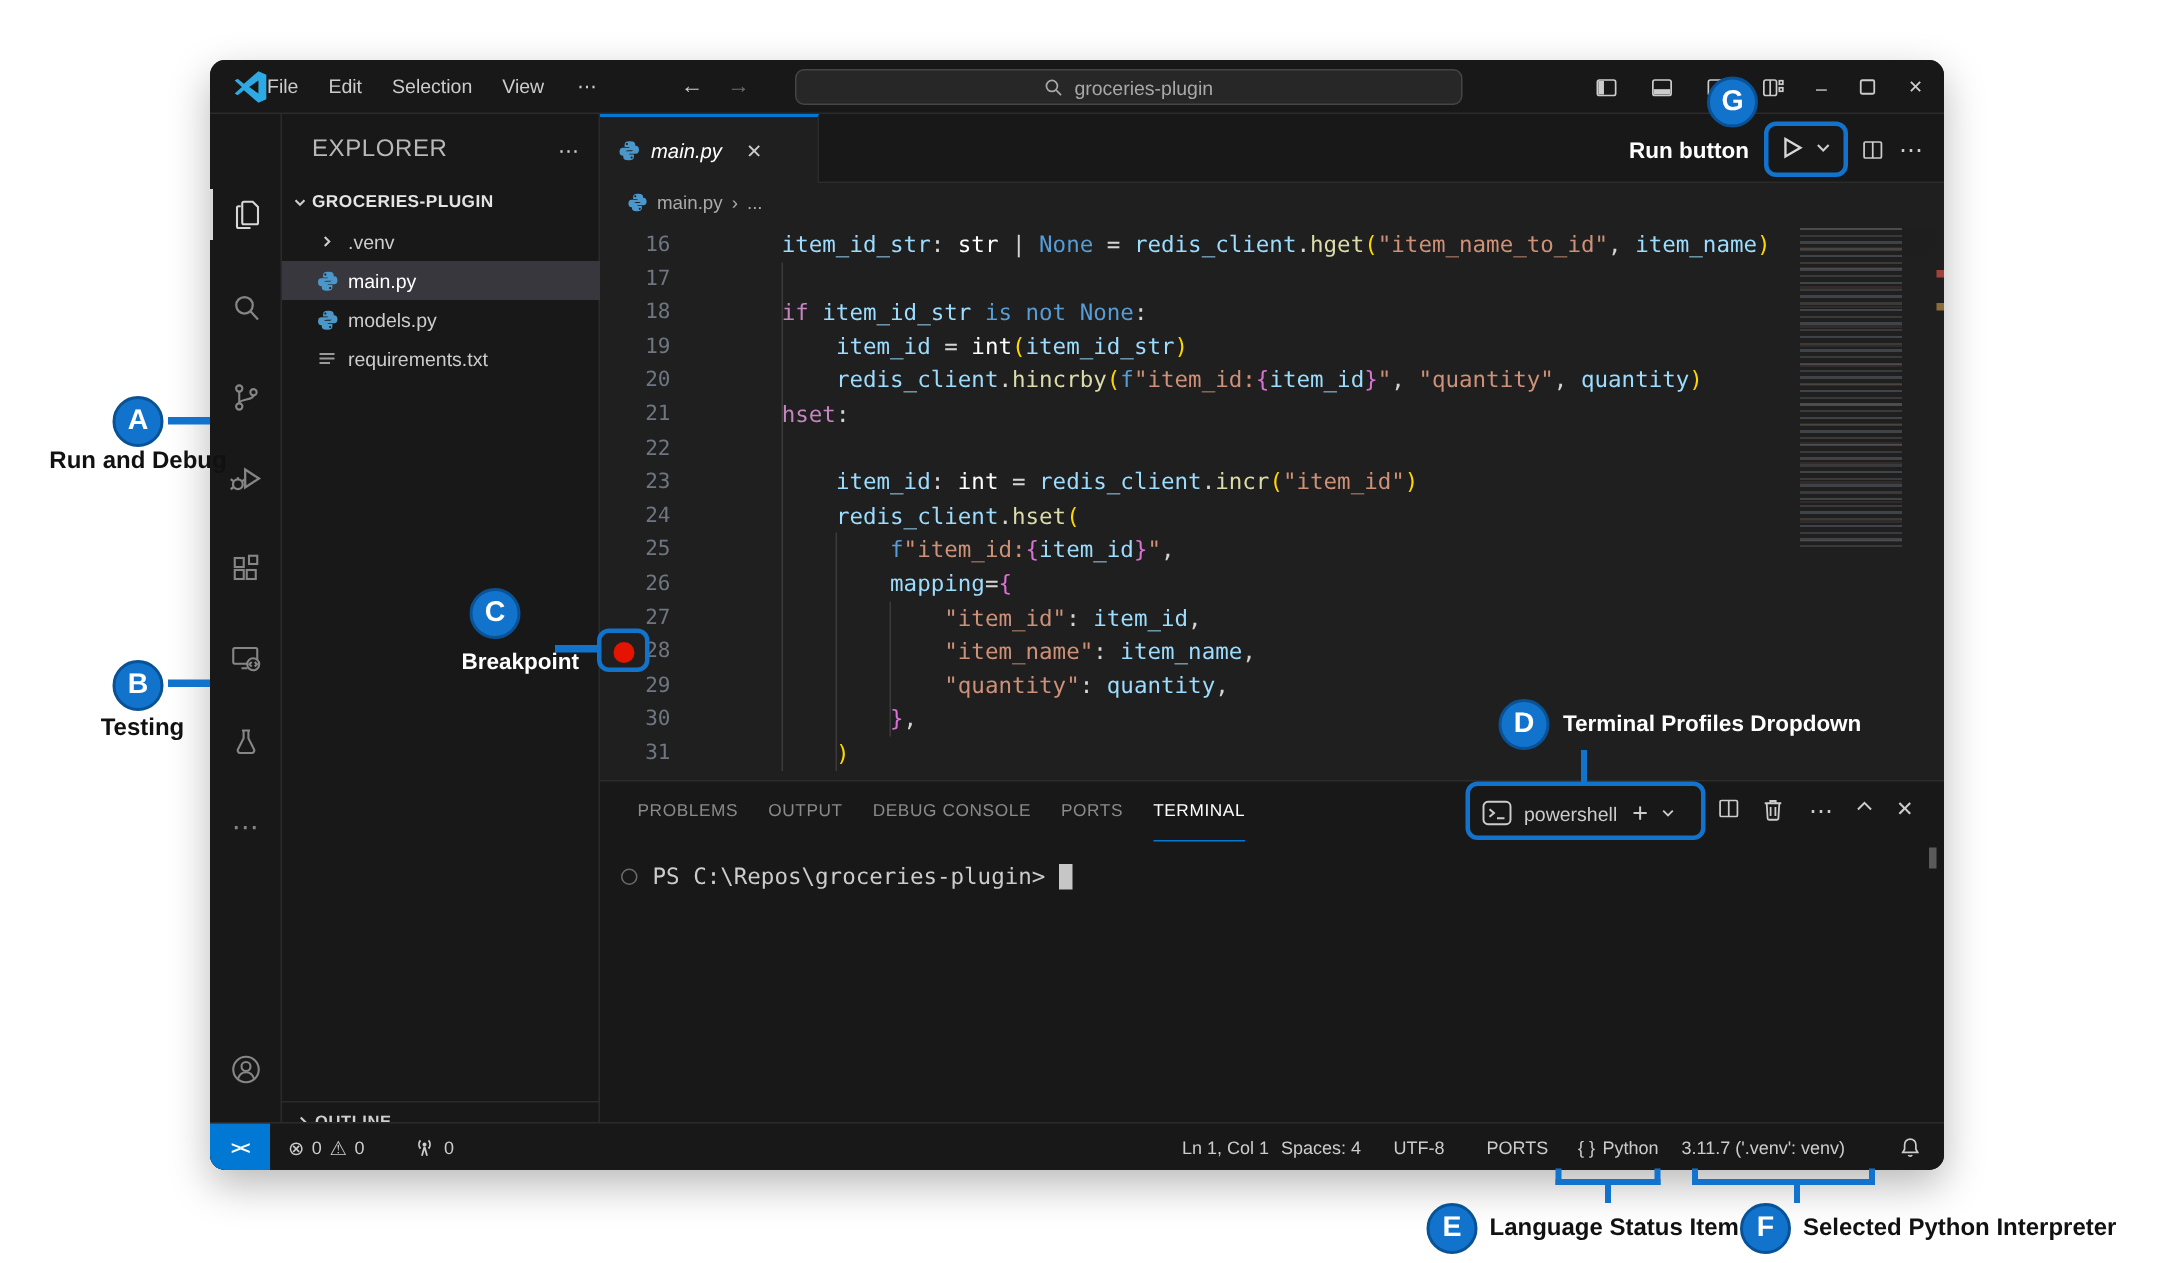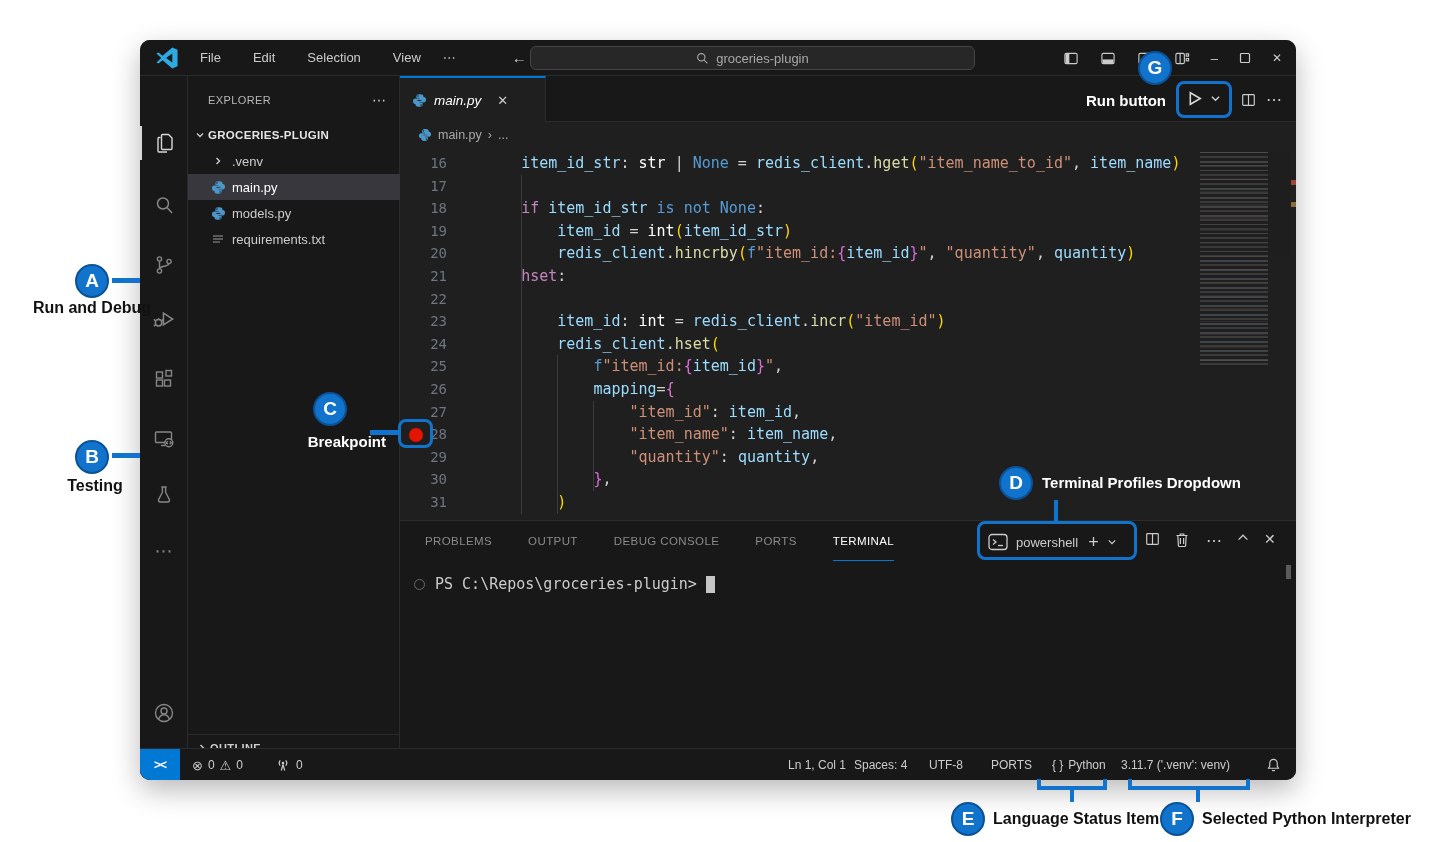--- a/index.html
+++ b/index.html
@@ -9,21 +9,21 @@
 
   
   .vswin { position:absolute; left:140px; top:40px; width:1156px; height:740px;
            background:#1f1f1f; border-radius:10px; overflow:hidden;
            box-shadow:0 10px 28px rgba(0,0,0,.28); }
 
   
   .titlebar { position:absolute; left:0; top:0; width:1156px; height:36px; background:#181818;
               border-bottom:1px solid #2b2b2b; display:flex; align-items:center; color:#cccccc; font-size:13px; }
   .vslogo { margin-left:16px; width:22px; height:22px; flex:0 0 auto; }
-  .menus { display:flex; gap:32px; margin-left:22px; }
+  .menus { display:flex; gap:20px; }
   .menus span { cursor:default; }
   .menu-more { margin-left:22px; color:#cccccc; }
   .nav-arrows { display:flex; gap:16px; margin-left:56px; font-size:15px; }
   .nav-fwd { color:#6e6e6e; }
   .cmdcenter { position:absolute; left:390px; top:6px; width:445px; height:24px; background:#272727;
                border:1px solid #454545; border-radius:6px; display:flex; align-items:center; justify-content:center;
                gap:7px; color:#a8a8a8; font-size:13px; }
   .wctrl { position:absolute; right:0; top:0; height:36px; display:flex; align-items:center; gap:21px; padding-right:14px; color:#cccccc; }
   .wctrl .ic { display:flex; align-items:center; }
 
@@ -32,21 +32,21 @@
                  border-right:1px solid #2b2b2b; }
   .ab-item { position:absolute; left:0; width:48px; height:34px; display:flex; align-items:center; justify-content:center; }
   .ab-item.active { border-left:2px solid #d7d7d7; }
   .ab-more { color:#868686; font-size:18px; letter-spacing:1px; }
   .ab-gear { color:#868686; font-size:21px; }
 
   
   .sidebar { position:absolute; left:48px; top:36px; width:212px; height:672px; background:#181818;
              border-right:1px solid #2b2b2b; color:#cccccc; }
   .sb-head { position:absolute; left:0; top:12px; width:212px; height:24px; display:flex; align-items:center; }
-  .sb-head .t { margin-left:20px; font-size:11px; letter-spacing:.4px; color:#b8b8b8; }
+  .sb-head .t { margin-left:20px; font-size:16px; letter-spacing:.4px; color:#b8b8b8; }
   .sb-head .m { position:absolute; right:14px; color:#cccccc; font-size:14px; }
   .row { position:absolute; left:0; width:212px; height:26px; display:flex; align-items:center; font-size:13px; }
   .row .chev { width:16px; margin-left:4px; display:flex; justify-content:center; }
   .row.root { font-weight:bold; font-size:11.5px; letter-spacing:.3px; color:#e4e4e4; }
   .row .ficon { width:16px; margin-left:22px; margin-right:6px; display:flex; justify-content:center; }
   .row.child-folder .chev { margin-left:22px; }
   .row.selected { background:#37373d; color:#ffffff; }
   .sb-section { position:absolute; left:0; width:212px; height:26px; border-top:1px solid #2b2b2b;
                 display:flex; align-items:center; font-weight:bold; font-size:11px; letter-spacing:.4px; color:#cfcfcf; }
   .sb-section .chev { width:16px; margin-left:6px; display:flex; justify-content:center; }
@@ -78,21 +78,21 @@
   .minimap { position:absolute; left:1060px; top:112px; width:90px; height:214px; opacity:.9;
              background:
                repeating-linear-gradient(180deg, rgba(120,160,200,.10) 0 1.5px, transparent 1.5px 9px),
                repeating-linear-gradient(180deg, rgba(205,145,120,.12) 0 1.5px, transparent 1.5px 13px),
                repeating-linear-gradient(180deg, rgba(170,170,170,.22) 0 1.5px, transparent 1.5px 4.5px); }
   .minimap::after { content:""; position:absolute; right:0; top:0; width:22px; height:100%; background:#1f1f1f; }
   .ovr-mark { position:absolute; width:5px; height:5px; }
 
   
   .panel { position:absolute; left:260px; top:480px; width:896px; height:228px; background:#181818; border-top:1px solid #2b2b2b; }
-  .panel-tabs { position:absolute; left:25px; top:0; height:40px; display:flex; gap:36px; align-items:center;
+  .panel-tabs { position:absolute; left:25px; top:0; height:40px; display:flex; gap:20px; align-items:center;
                 font-size:11.5px; letter-spacing:.4px; color:#8a8a8a; }
   .panel-tabs .pt { height:40px; display:flex; align-items:center; }
   .panel-tabs .pt.active { color:#ffffff; border-bottom:1.5px solid #0078d4; }
   .term-group { position:absolute; left:588px; top:4px; height:34px; display:flex; align-items:center; gap:8px; color:#cccccc; font-size:13px; }
   .pn-ic { position:absolute; top:10px; display:flex; align-items:center; color:#cccccc; }
   .term-body { position:absolute; left:0; top:40px; width:896px; height:188px; color:#cccccc;
                font-family:"DejaVu Sans Mono", monospace; font-size:15px; }
   .term-line { margin:14px 0 0 14px; display:flex; align-items:center; }
   .term-deco { width:11px; height:11px; border:1.5px solid #6a6a6a; border-radius:50%; margin-right:10px; flex:0 0 auto; }
   .term-cursor { display:inline-block; width:9px; height:17px; background:#c6c6c6; margin-left:9px; }

